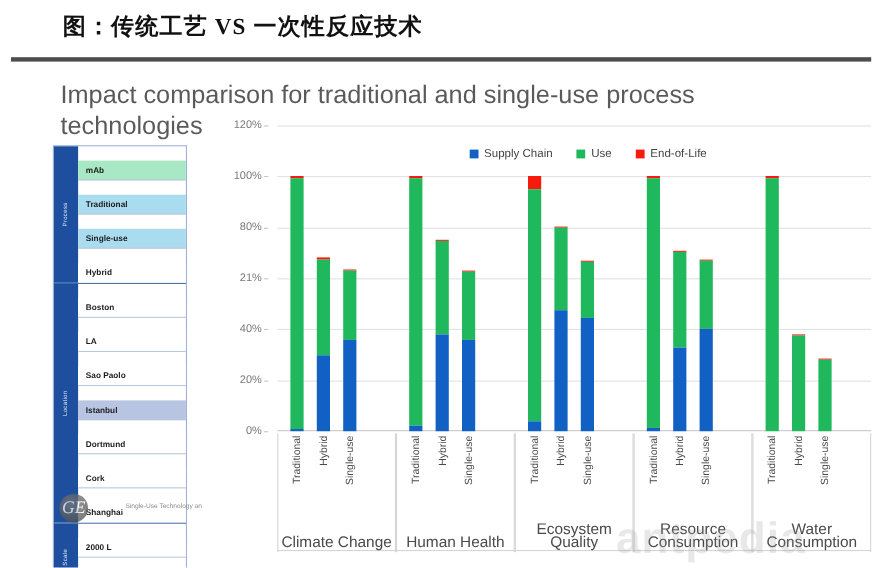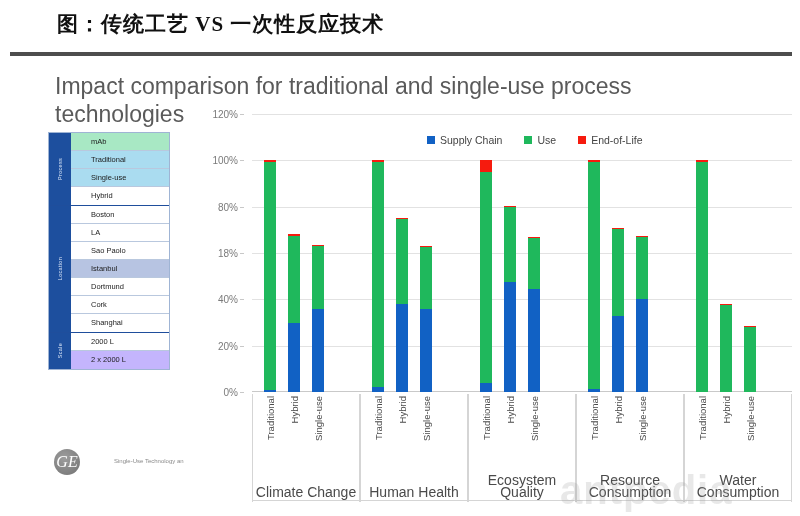--- a/index.html
+++ b/index.html
@@ -94,29 +94,30 @@
   }
   .lt-axis span {
     writing-mode: vertical-rl;
     transform: rotate(180deg);
     white-space: nowrap;
   }
   .lt-rows { flex: 1 1 auto; }
   .lt-row {
     height: 18px;
     line-height: 18px;
-    padding-left: 20px;
+    padding-left: 7px;
     font-size: 7.5px;
-    font-weight: normal;
+    font-weight: bold;
     color: #1b1b1b;
     border-bottom: 1px solid #b9c8de;
     box-sizing: border-box;
     background: #ffffff;
     white-space: nowrap;
     overflow: hidden;
+    margin-top: 13px;
   }
   .lt-row:last-child { border-bottom: none; }
   .lt-row.hl-green { background: #a8e8c4; }
   .lt-row.hl-cyan  { background: #aadcf0; }
   .lt-row.hl-lav   { background: #b7c4e2; }
   .lt-row.hl-gray  { background: #c4b5fd; }
 
   
   #ge-footer {
     position: absolute;
@@ -344,21 +345,21 @@
   </div>
 
   <div id="chart">
     <div id="y-axis">
         <div class="ytick" style="top: 278px;">0%</div>
         <div class="ytickmark" style="top: 278px;"></div>
         <div class="ytick" style="top: 231.667px;">20%</div>
         <div class="ytickmark" style="top: 231.667px;"></div>
         <div class="ytick" style="top: 185.333px;">40%</div>
         <div class="ytickmark" style="top: 185.333px;"></div>
-        <div class="ytick" style="top: 139px;">18%</div>
+        <div class="ytick" style="top: 139px;">21%</div>
         <div class="ytickmark" style="top: 139px;"></div>
         <div class="ytick" style="top: 92.6667px;">80%</div>
         <div class="ytickmark" style="top: 92.6667px;"></div>
         <div class="ytick" style="top: 46.3333px;">100%</div>
         <div class="ytickmark" style="top: 46.3333px;"></div>
         <div class="ytick" style="top: 0px;">120%</div>
         <div class="ytickmark" style="top: 0px;"></div>
       </div>
     <div id="plot">
       <div id="legend">

